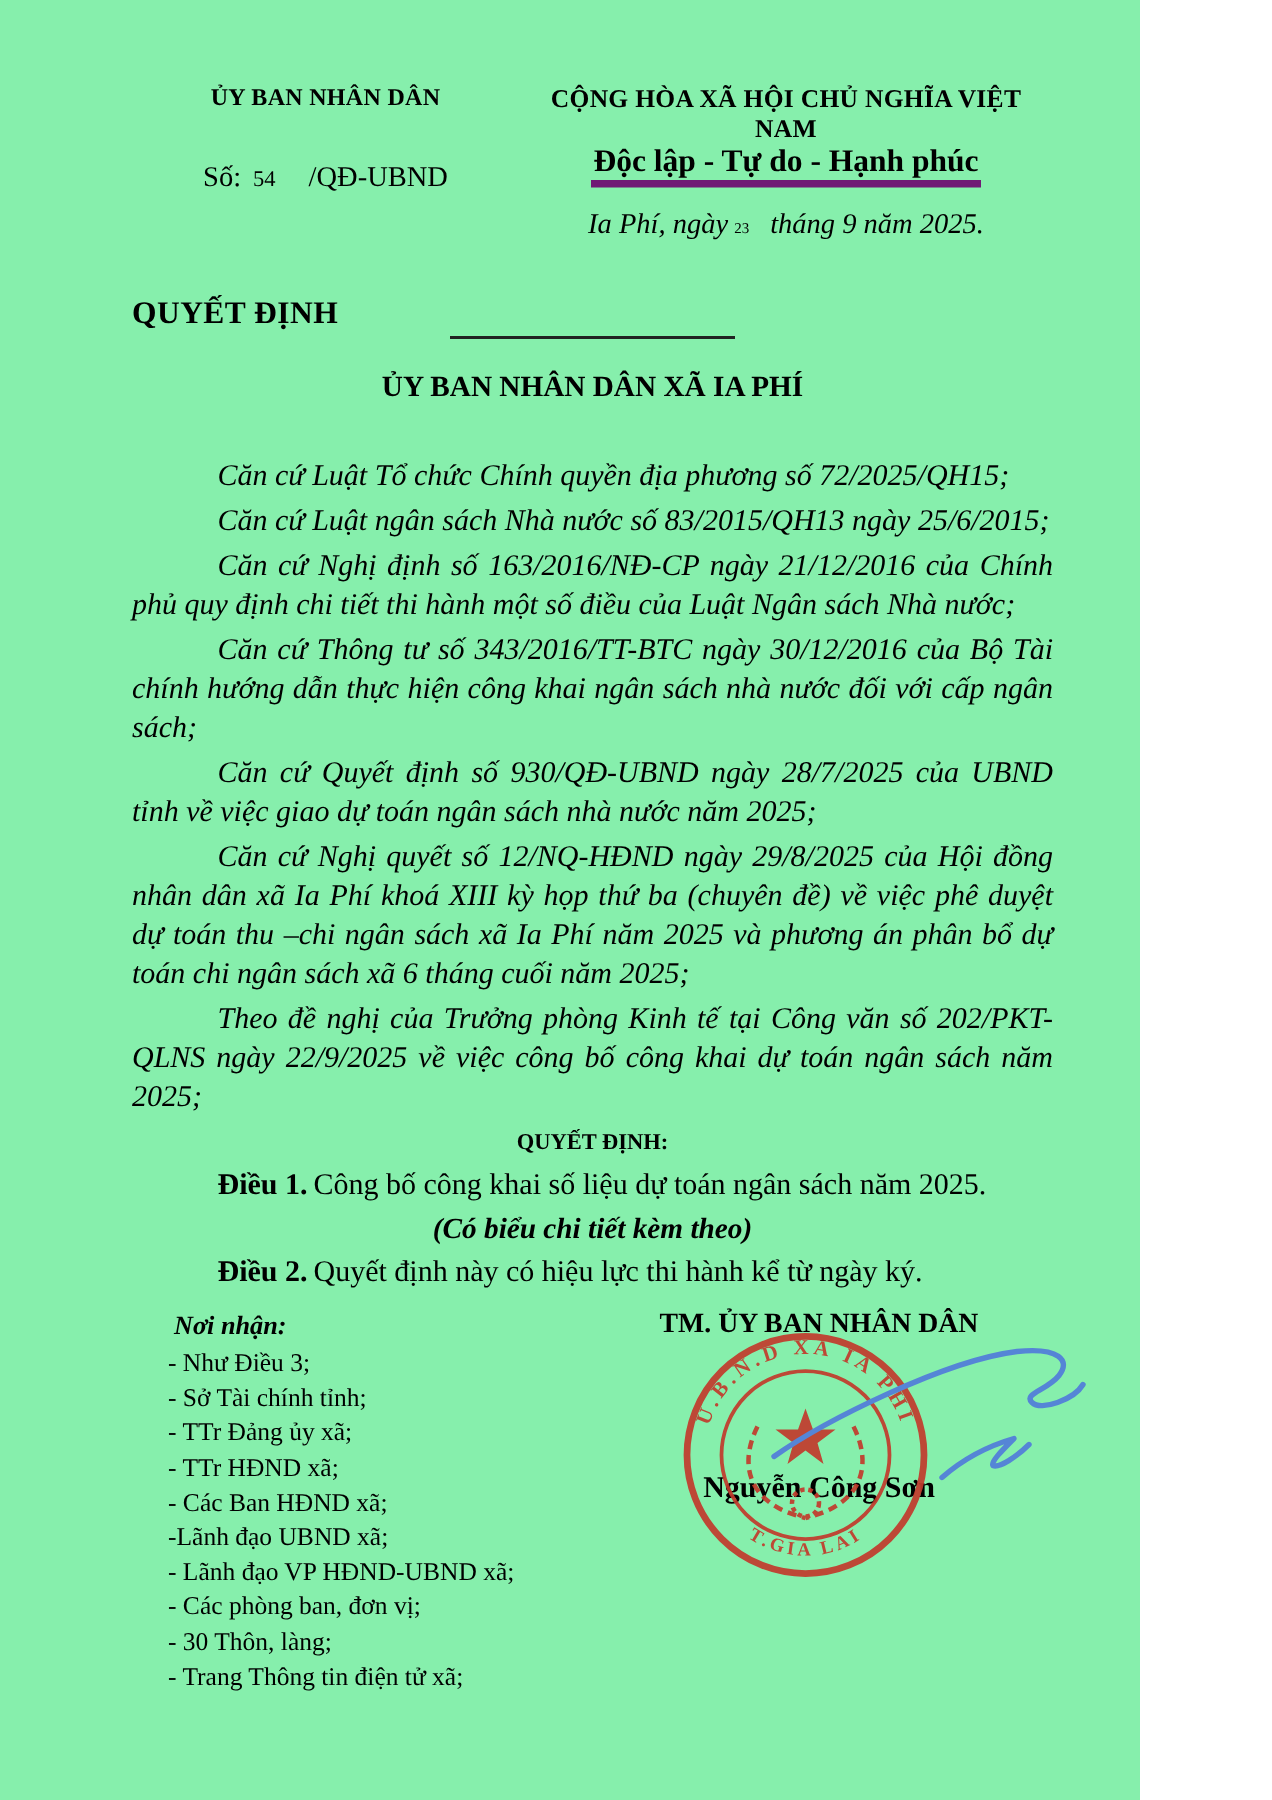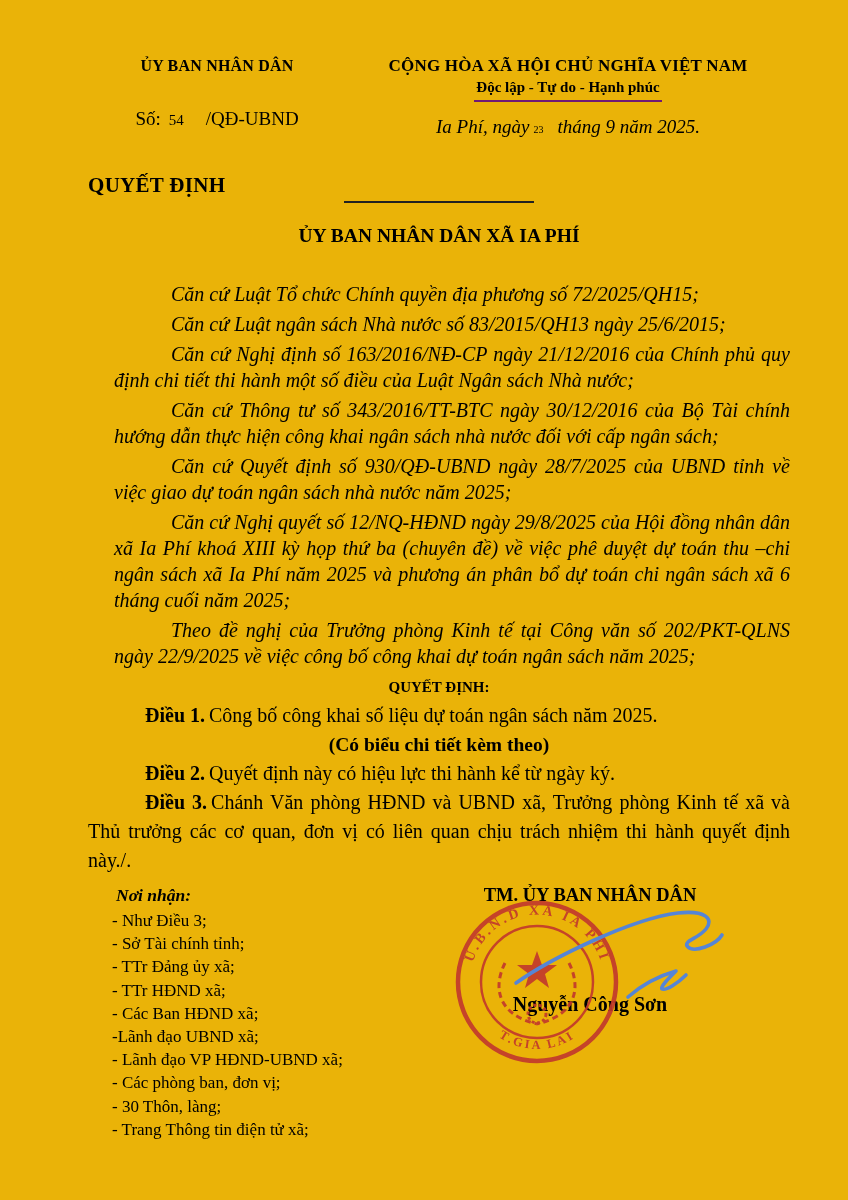--- a/index.html
+++ b/index.html
@@ -1,55 +1,55 @@
 <!DOCTYPE html>
 <html lang="vi"><head>
 <meta charset="utf-8">
 <style>
   html,body{margin:0;padding:0;background:#fff;}
   .page{
     position:relative;
-    width:848px;height:1200px;
+    width:760px;height:1200px;
     box-sizing:border-box;
     padding:56px 58px 0 88px;
-    background:#eab308;color:#000;
+    background:#86efac;color:#000;
     font-family:"Liberation Serif","DejaVu Serif",serif;
     overflow:hidden;
   }
   
   .hdr{display:flex;}
   .hdr-left{width:258px;text-align:center;}
   .hdr-right{flex:1;text-align:center;}
   .org1{font-weight:bold;font-size:16px;line-height:20px;letter-spacing:.2px;}
   .org2{display:inline-block;font-weight:bold;font-size:16px;line-height:19px;
         border-bottom:2px solid #000;padding:0 4px 2px;}
   .nat1{font-weight:bold;font-size:17px;line-height:20px;letter-spacing:.2px;}
-  .nat2{display:inline-block;font-weight:bold;font-size:15px;line-height:22px;
-        border-bottom:2px solid #701a75;padding:0 2px 2px;}
+  .nat2{display:inline-block;font-weight:bold;font-size:21px;line-height:22px;
+        border-bottom:5px solid #701a75;padding:0 2px 2px;}
   .so-row{margin-top:26px;font-size:19px;line-height:34px;font-family:Liberation Serif, serif;}
   .so-num{font-size:15px;margin:0 22px 0 8px;}
   .date-row{margin-top:12px;font-size:19px;line-height:26px;font-style:italic;}
   .date-day{font-size:10px;font-style:normal;margin:4px 14px 0 4px;}
   
   .title-block{margin-top:30px;}
   .doc-title{font-weight:bold;font-size:21px;line-height:25px;letter-spacing:.3px;}
   .doc-sub{font-weight:bold;font-size:19.5px;line-height:27px;}
   .sub-rule{width:190px;border-top:2px solid #222;margin:3px auto 0;}
   .issuer{margin-top:21px;text-align:center;font-weight:bold;font-size:19.5px;line-height:24px;}
   
-  .preamble{margin-top:33px;margin-left:26px;}
+  .preamble{margin-top:33px;}
   .preamble p{
     margin:0 0 4px;font-style:italic;font-size:20px;line-height:26px;
     text-indent:57px;text-align:justify;
   }
   
   .decide-head{margin-top:3px;text-align:center;font-weight:bold;font-size:15px;line-height:28px;}
   .article{margin:0;font-size:20px;line-height:29px;text-indent:57px;text-align:justify;}
   .article b{margin-right:4px;}
-  .article-note{margin:0;text-align:center;font-weight:bold;
+  .article-note{margin:0;text-align:center;font-weight:bold;font-style:italic;
     font-size:19.5px;line-height:29px;}
   
   .footer{display:flex;margin-top:8px;}
   .recips{width:302px;}
   .recips-head{font-weight:bold;font-style:italic;font-size:17.5px;line-height:24px;padding-left:28px;}
   .recips ul{list-style:none;margin:2px 0 0;padding:0 0 0 24px;}
   .recips li{font-size:17px;line-height:23.2px;}
   .sig{flex:1;position:relative;text-align:center;}
   .sig-line1{font-weight:bold;font-size:18.5px;line-height:24px;}
   .sig-line2{font-weight:bold;font-size:18.5px;line-height:24px;}
@@ -87,21 +87,20 @@
     <p>Căn cứ Thông tư số 343/2016/TT-BTC ngày 30/12/2016 của Bộ Tài chính hướng dẫn thực hiện công khai ngân sách nhà nước đối với cấp ngân sách;</p>
     <p>Căn cứ Quyết định số 930/QĐ-UBND ngày 28/7/2025 của UBND tỉnh về việc giao dự toán ngân sách nhà nước năm 2025;</p>
     <p>Căn cứ Nghị quyết số 12/NQ-HĐND ngày 29/8/2025 của Hội đồng nhân dân xã Ia Phí khoá XIII kỳ họp thứ ba (chuyên đề) về việc phê duyệt dự toán thu –chi ngân sách xã Ia Phí năm 2025 và phương án phân bổ dự toán chi ngân sách xã 6 tháng cuối năm 2025;</p>
     <p>Theo đề nghị của Trưởng phòng Kinh tế tại Công văn số 202/PKT-QLNS ngày 22/9/2025 về việc công bố công khai dự toán ngân sách năm 2025;</p>
   </div>
 
   <div class="decide-head">QUYẾT ĐỊNH:</div>
   <p class="article"><b>Điều 1.</b><span>Công bố công khai số liệu dự toán ngân sách năm 2025.</span></p>
   <p class="article-note">(Có biểu chi tiết kèm theo)</p>
   <p class="article"><b>Điều 2.</b><span>Quyết định này có hiệu lực thi hành kể từ ngày ký.</span></p>
-  <p class="article"><b>Điều 3.</b><span>Chánh Văn phòng HĐND và UBND xã, Trưởng phòng Kinh tế xã và Thủ trưởng các cơ quan, đơn vị có liên quan chịu trách nhiệm thi hành quyết định này./.</span></p>
 
   <div class="footer">
     <div class="recips">
       <div class="recips-head">Nơi nhận:</div>
       <ul>
         <li>- Như  Điều 3;</li>
         <li>- Sở Tài chính tỉnh;</li>
         <li>- TTr Đảng ủy xã;</li>
         <li>- TTr HĐND xã;</li>
         <li>- Các Ban HĐND xã;</li>

